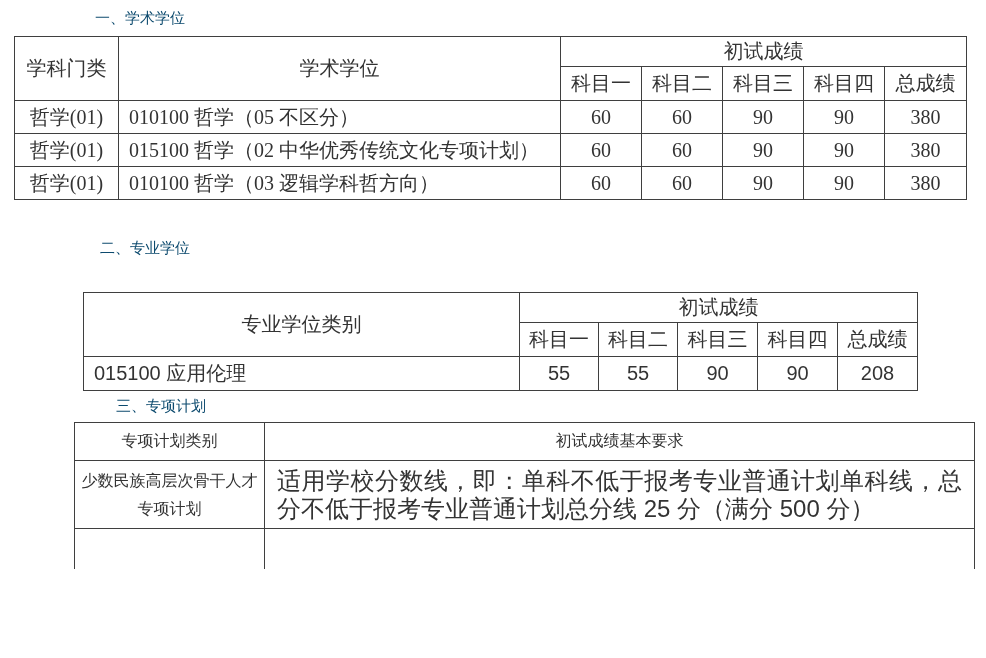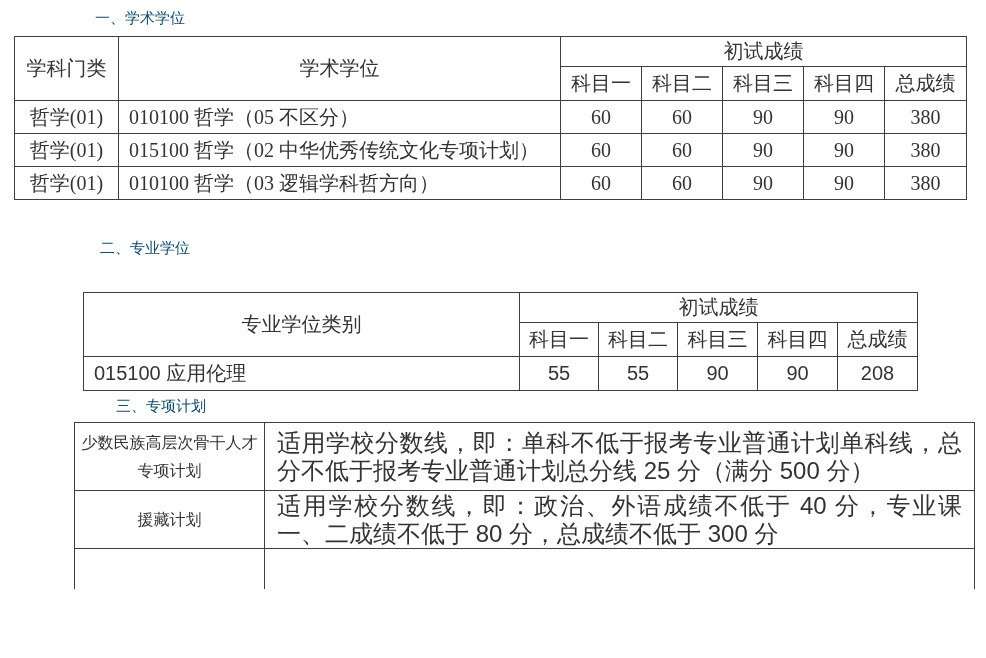--- a/index.html
+++ b/index.html
@@ -157,27 +157,27 @@
     </table>
 
   <div id="heading-special" class="sec-heading">三、专项计划</div>
 
   <table id="table-special">
     <colgroup>
       <col style="width:190px">
         <col style="width:710px">
     </colgroup>
     <tbody>
+        <tr style="height:38px">
+      <td class="hdr">专项计划类别</td>
+      <td class="hdr">初试成绩基本要求</td>
+    </tr>
     <tr style="height:68px">
       <td class="cat">少数民族高层次骨干人才专项计划</td>
       <td class="req">适用学校分数线，即：单科不低于报考专业普通计划单科线，总分不低于报考专业普通计划总分线 25 分（满分 500 分）</td>
-    </tr>
-    <tr style="height:58px">
-      <td class="cat">援藏计划</td>
-      <td class="req">适用学校分数线，即：政治、外语成绩不低于 40 分，专业课一、二成绩不低于 80 分，总成绩不低于 300 分</td>
     </tr>
     <tr class="partial" style="height:40px">
       <td class="cat"></td>
       <td class="req"></td>
     </tr>
   </tbody>
     </table>
 
 </div>
 

